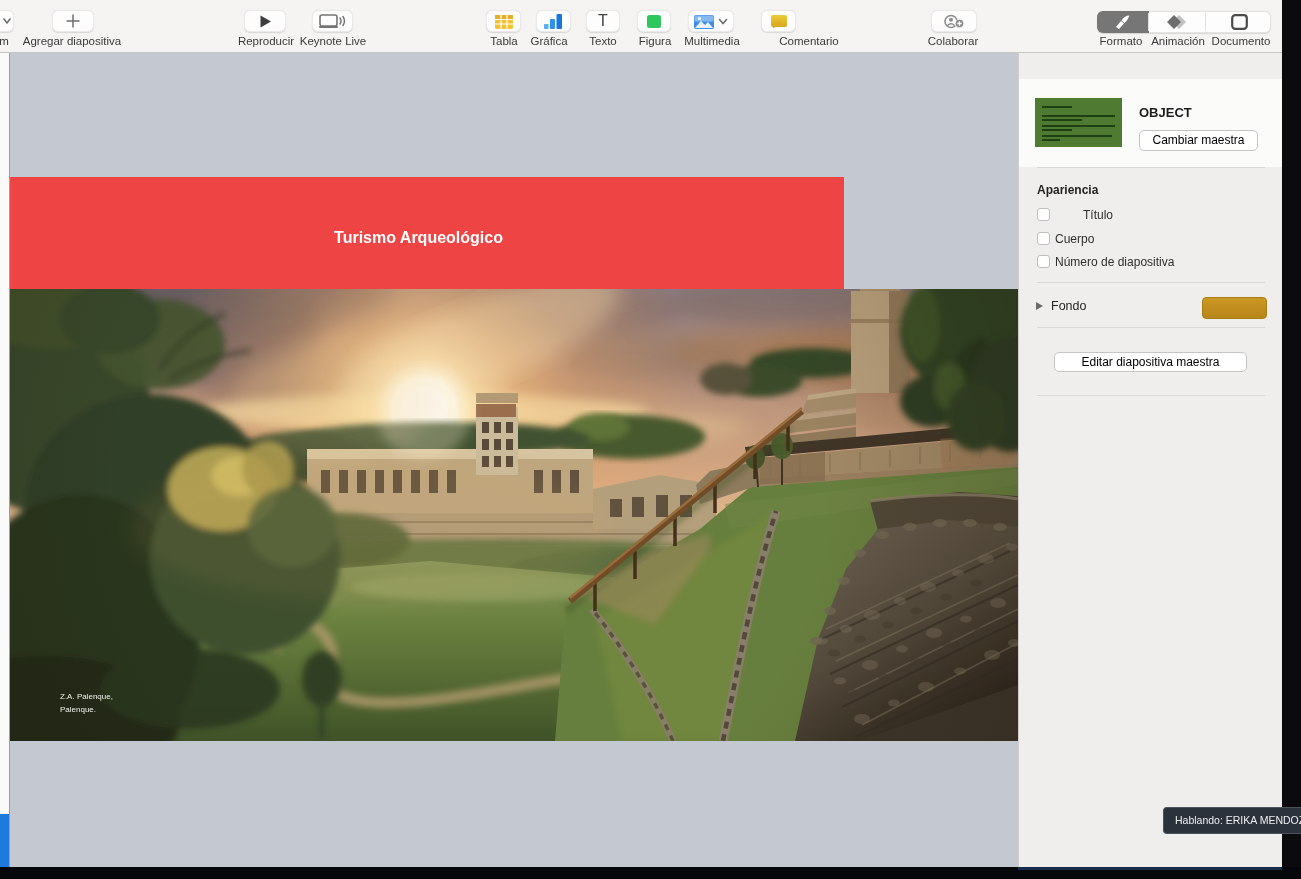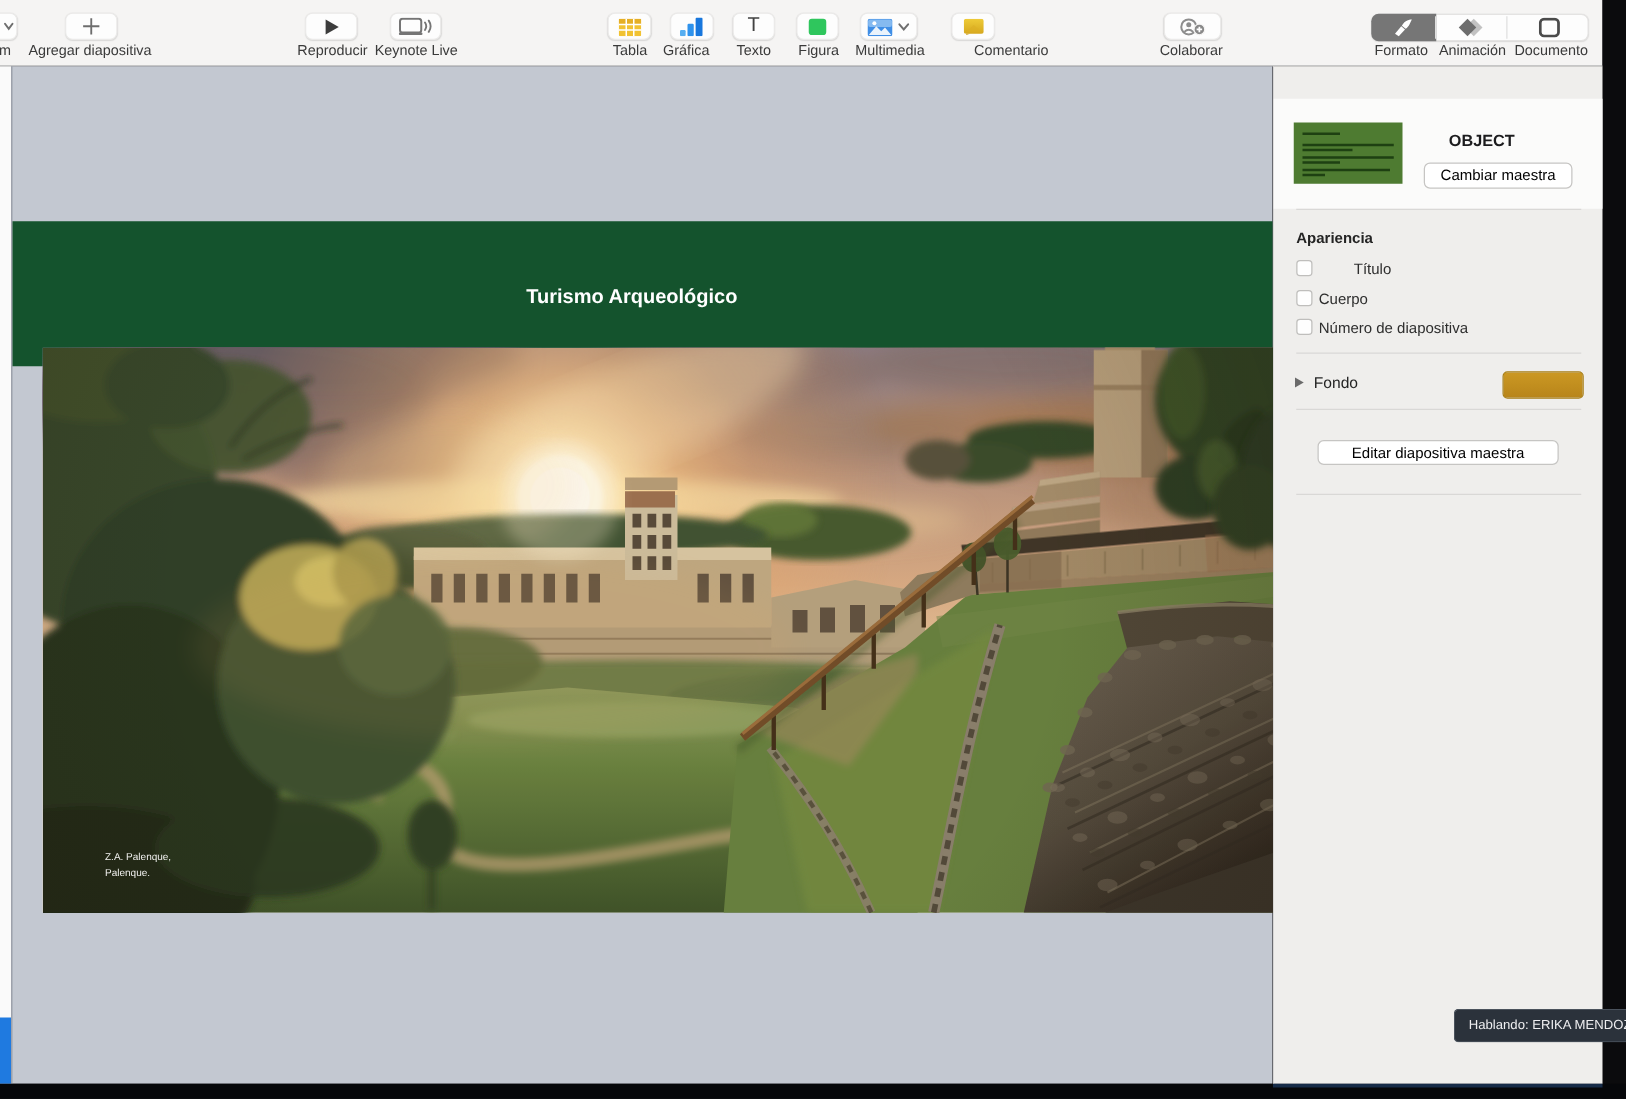--- a/index.html
+++ b/index.html
@@ -12,42 +12,42 @@
     border-bottom:1px solid #c6c6c6;}
   .tbtn{position:absolute;top:10px;height:22px;background:#fdfdfd;
     border:1px solid #ebeae9;border-radius:6px;box-shadow:0 .5px 1px rgba(0,0,0,.12);}
   .tlabel{position:absolute;top:35px;font-size:11.5px;color:#3a3a3a;
     white-space:nowrap;transform:translateX(-50%);letter-spacing:0;}
   
   #leftstrip{left:0;top:53px;width:9px;height:814px;background:#fafafa;}
   #bluesq{left:0;top:814px;width:9px;height:53px;background:#1f7ae0;}
   #canvas{left:9px;top:53px;width:1009px;height:814px;background:#c3c8d1;
     border-left:1px solid #9aa0aa;}
-  #goldband{left:0;top:124px;width:1008px;height:116px;background:#14532d;}
+  #goldband{left:0;top:124px;width:834px;height:116px;background:#ef4444;}
   #goldband .title{position:absolute;left:0;top:0;width:100%;height:100%;
     display:flex;align-items:center;justify-content:center;color:#fff;
     font-size:16px;font-weight:bold;padding-right:17px;padding-top:6px;}
-  #photo{left:0;top:225px;width:1008px;height:452px;padding-left:24px;}
+  #photo{left:0;top:236px;width:1008px;height:452px;}
   #sidebar{left:1018px;top:53px;width:264px;height:814px;background:#efeeec;
     border-left:1px solid #cfcecd;}
   #rightblack{left:1282px;top:0;width:19px;height:879px;background:#0b0b0d;}
   #bottomblack{left:0;top:867px;width:1301px;height:12px;background:#06070a;}
   #hablando{left:1163px;top:807px;width:138px;height:27px;background:#2b323b;
     border:1px solid #4a525c;border-right:none;border-radius:4px 0 0 4px;
     color:#eeeef0;font-size:10.5px;line-height:25px;padding-left:11px;
     white-space:nowrap;overflow:hidden;}
   
   #sbheader{left:0;top:0;width:100%;height:25px;background:#e9e8e6;
     border-bottom:1px solid #d4d3d1;color:#8d8d8d;font-size:12px;
     text-align:center;line-height:25px;}
   #sbpanel{left:0;top:26px;width:100%;height:88px;background:#fbfbfa;}
   .sep{position:absolute;left:18px;width:228px;height:1px;background:#d9d8d6;}
   #thumb{left:16px;top:45px;width:87px;height:49px;background:#4e7b31;}
   .tline{position:absolute;background:#1e4012;height:2px;}
-  #objlbl{left:120px;top:52px;font-size:13px;font-weight:bold;color:#1c1c1e;margin-left:20px;}
+  #objlbl{left:120px;top:52px;font-size:13px;font-weight:bold;color:#1c1c1e;}
   .sbbtn{position:absolute;background:#fff;border:1px solid #c6c5c3;
     border-radius:5px;font-size:12px;color:#000000;text-align:center;}
   #apar{left:18px;top:130px;font-size:12px;font-weight:bold;color:#242424;}
   .cbox{position:absolute;left:18px;width:13px;height:13px;background:#fefefe;
     border:1px solid #bfbebc;border-radius:3px;}
   .clabel{position:absolute;left:36px;font-size:12px;color:#2e2e2e;}
   #fondotri{left:17px;top:249px;width:0;height:0;border-left:7px solid #6a6a6a;
     border-top:4.5px solid transparent;border-bottom:4.5px solid transparent;}
   #fondolbl{left:32px;top:246px;font-size:12.5px;font-weight:400;color:#242424;}
   #swatch{left:183px;top:244px;width:65px;height:22px;border-radius:4px;

